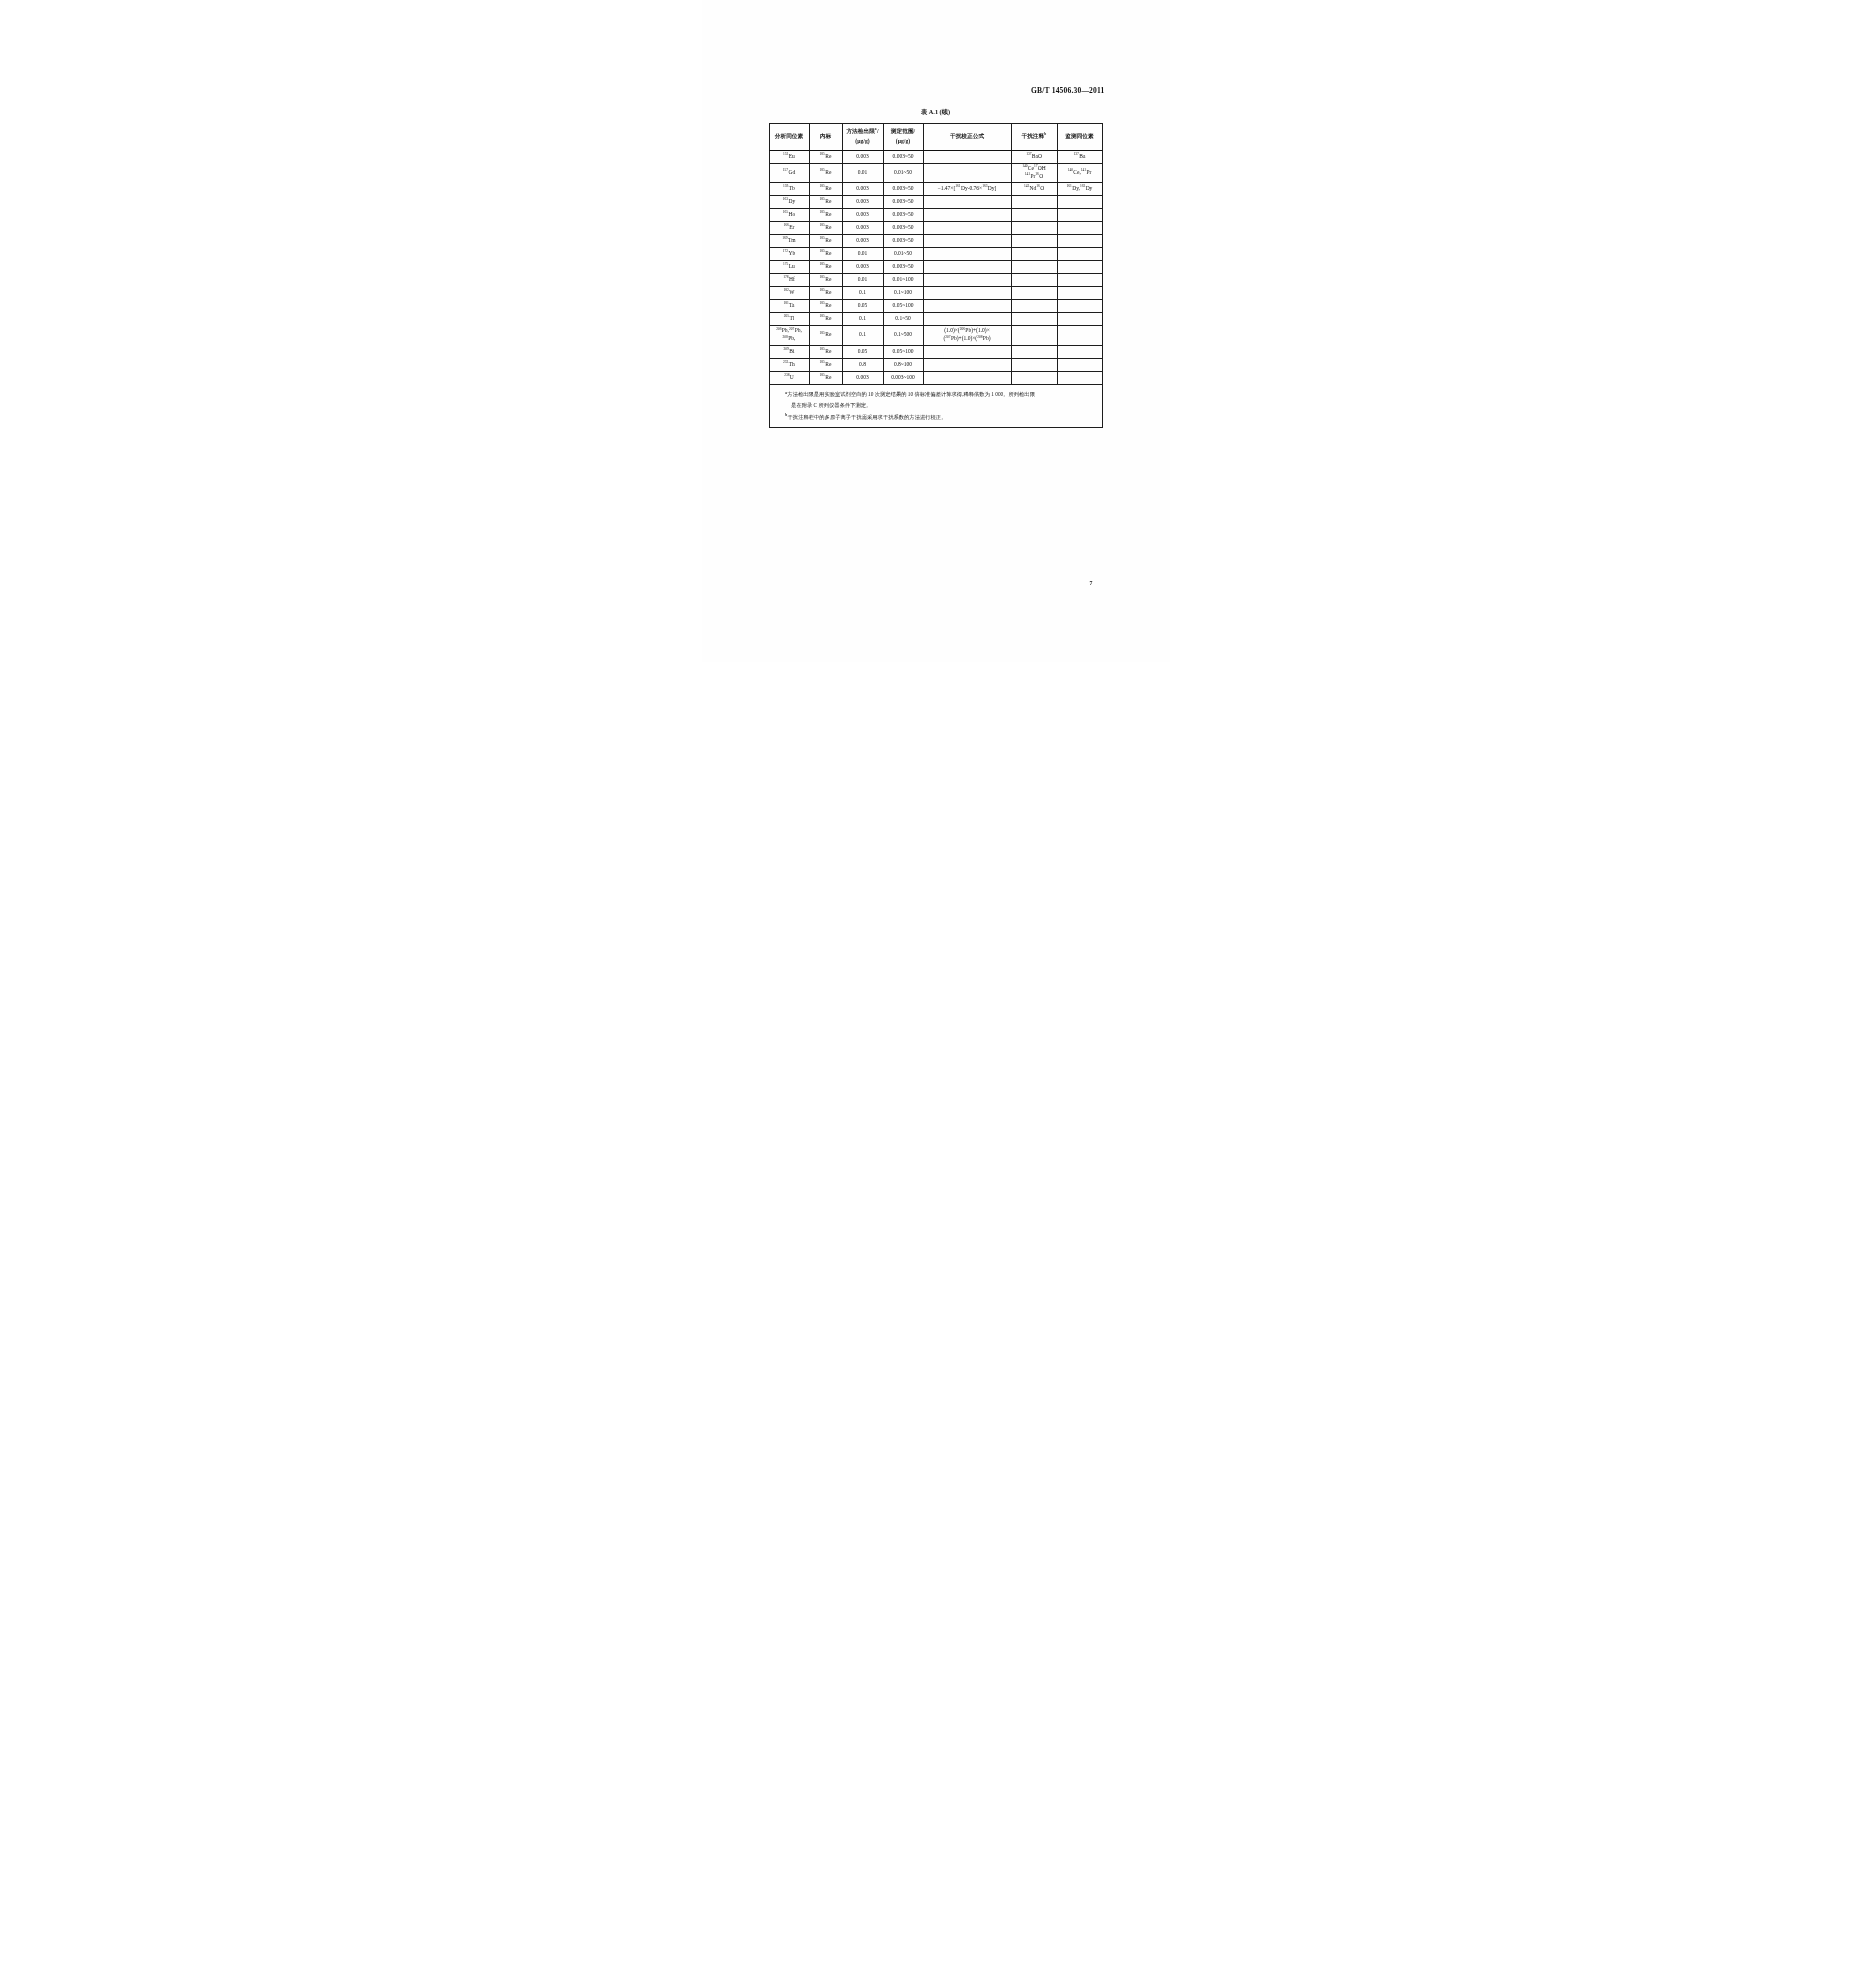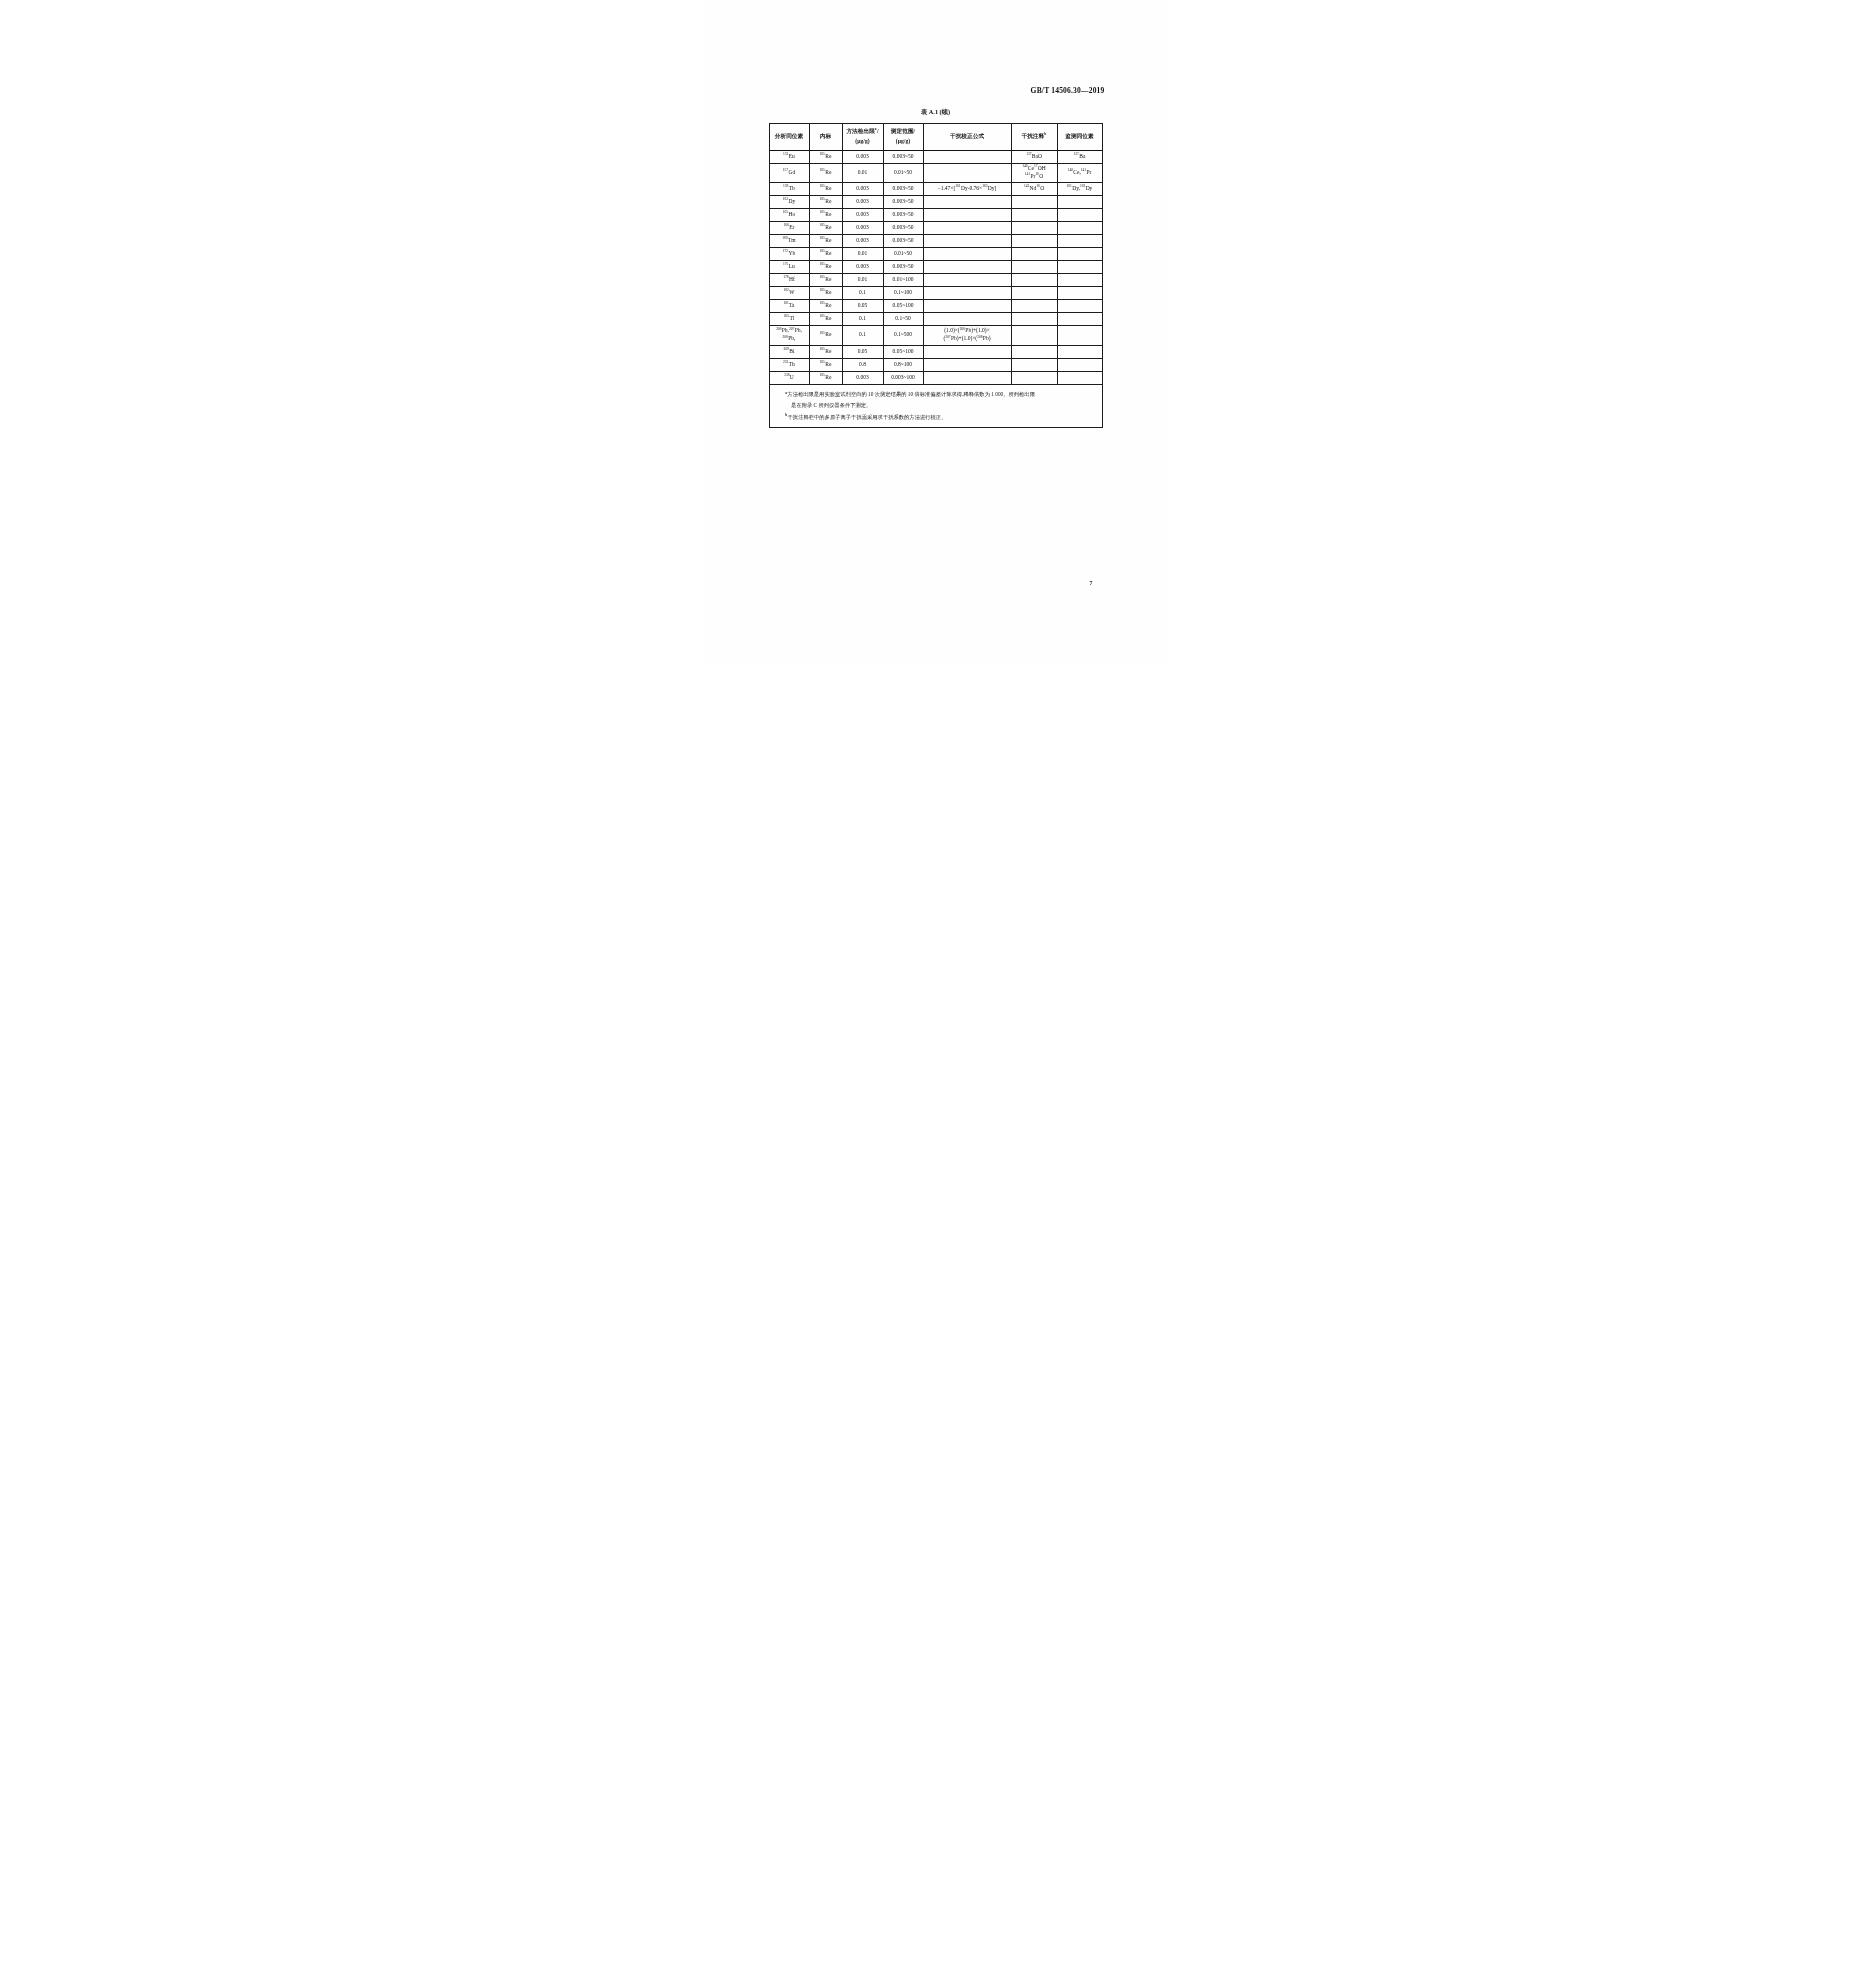--- a/index.html
+++ b/index.html
@@ -79,21 +79,21 @@
     left:388px; top:580px;
     font-size:5.9px;
     font-weight:bold;
     color:#222;
   }
 </style>
 </head>
 <body>
 
 <div class="page">
-  <div class="doc-header">GB/T 14506.30—2019</div>
+  <div class="doc-header">GB/T 14506.30—2011</div>
 
   <div class="table-title">表 A.1 (续)</div>
 
   <table class="data-table" id="tbl">
     <colgroup>
       <col style="width:40px">
         <col style="width:33px">
         <col style="width:41px">
       <col style="width:40px">
         <col style="width:88px">

